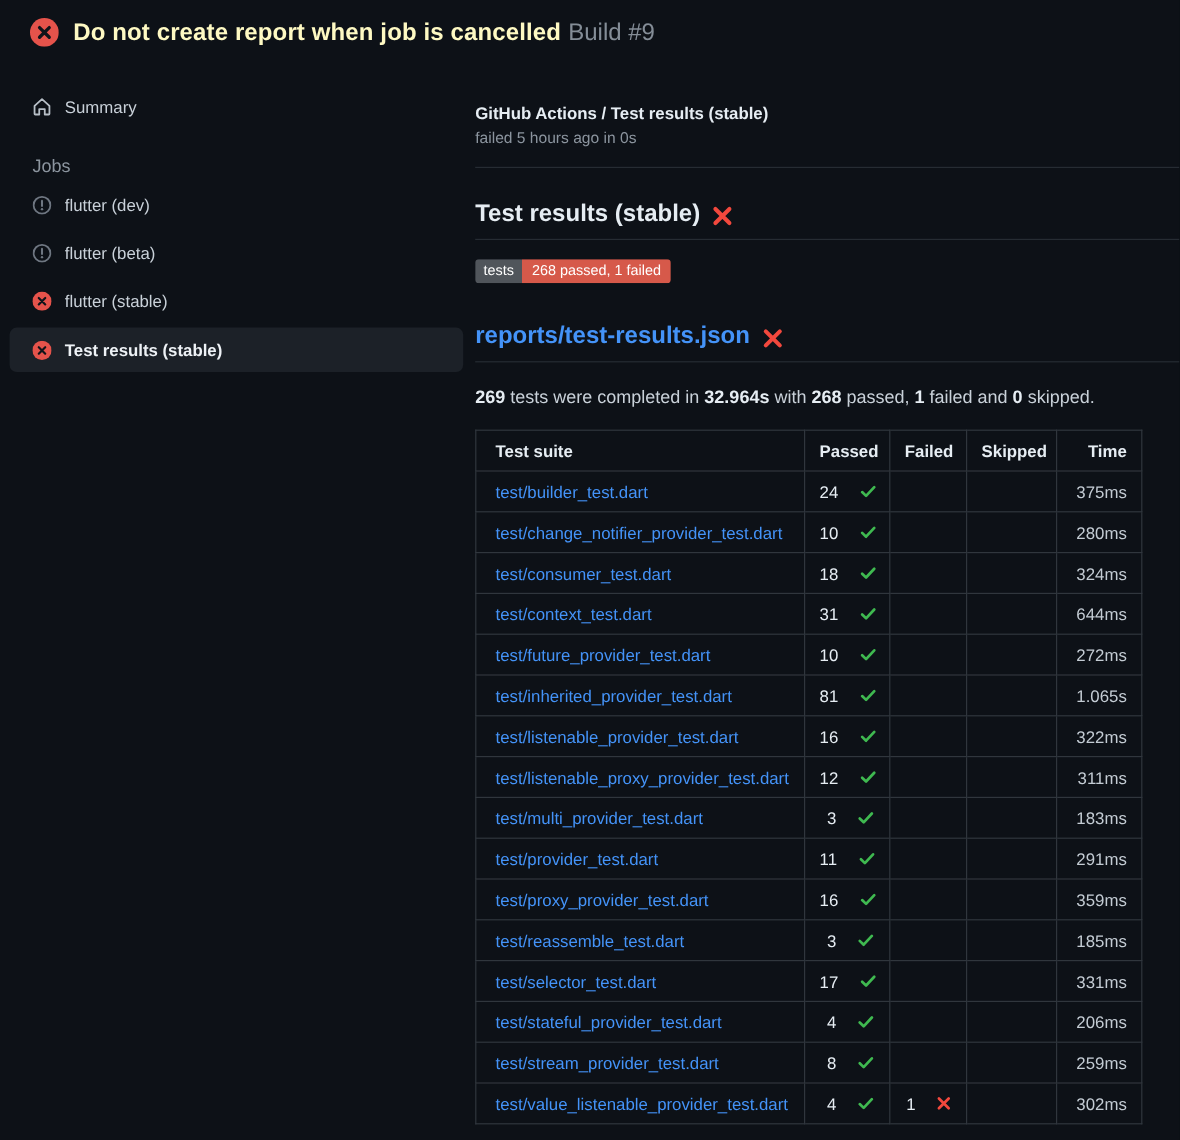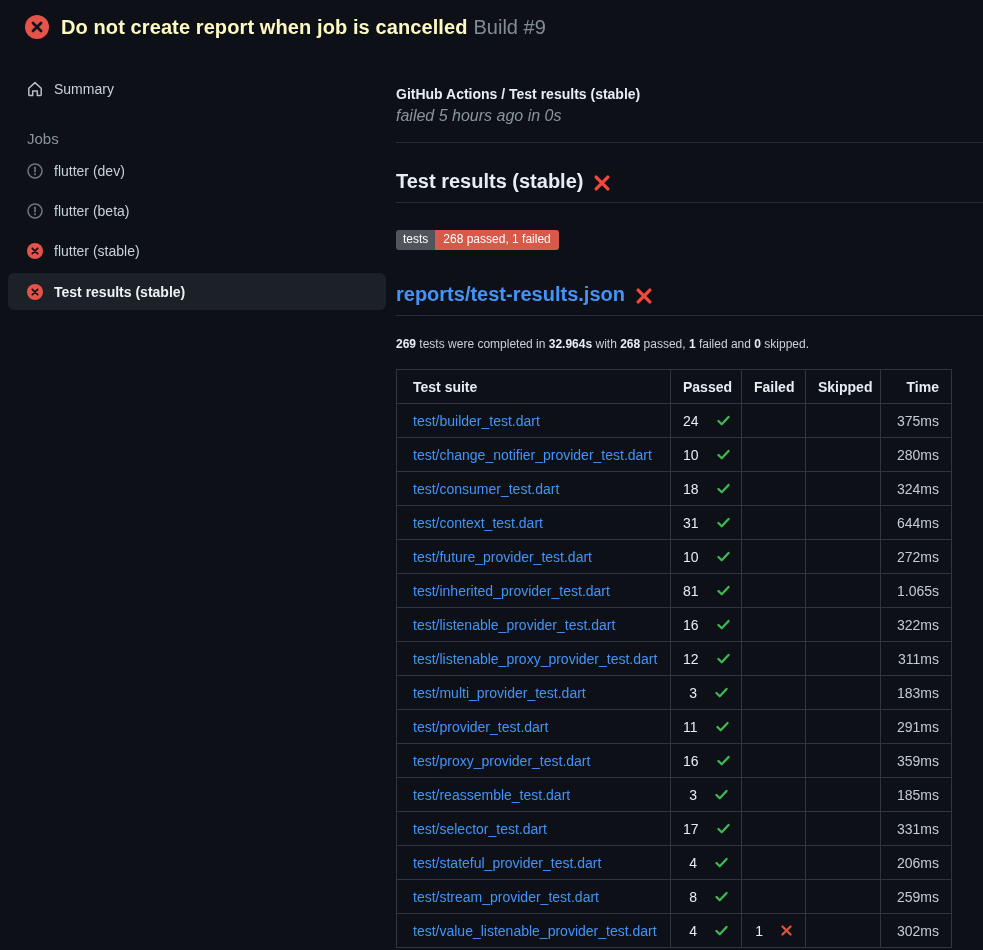--- a/index.html
+++ b/index.html
@@ -65,44 +65,44 @@
     color: #8b949e;
     padding: 0 0 4px 19px;
     margin-top: 22px;
   }
   .jobs-list .side-item { height: 40px; }
   .jobs-list .side-item.selected { height: 37px; margin-top: 2px; }
 
   
   .check-header { padding-bottom: 17px; border-bottom: 1px solid #262c33; }
   .check-title { font-size: 14px; font-weight: 700; color: #e6edf3; }
-  .check-meta { font-size: 16px; color: #8b949e; margin-top: 5px; font-style: italic; }
+  .check-meta { font-size: 13px; color: #8b949e; margin-top: 5px; }
 
   
   .h2 {
     display: flex;
     align-items: center;
     gap: 10px;
     font-size: 20px;
     font-weight: 700;
     color: #e6edf3;
     margin-top: 27px;
     padding-bottom: 9px;
     border-bottom: 1px solid #262c33;
   }
   .h2 .x-mark { width: 18px; height: 18px; display: inline-flex; margin-top: 2px; }
   .h2.report-title { color: #4493f8; margin-top: 33px; }
 
   
-  .badge { display: inline-flex; margin-top: 27px; font-size: 12px; line-height: 19px; border-radius: 3px; overflow: hidden; }
+  .badge { display: inline-flex; margin-top: 16px; font-size: 12px; line-height: 19px; border-radius: 3px; overflow: hidden; }
   .badge .badge-label { background: #50555b; color: #ffffff; padding: 0 7px 1px 7px; }
   .badge .badge-value { background: #d6594a; color: #ffffff; padding: 0 8px 1px 8px; }
 
   
-  .summary-line { margin-top: 21px; font-size: 12px; color: #c9d1d9; }
+  .summary-line { margin-top: 21px; font-size: 15px; color: #c9d1d9; }
   .summary-line b { color: #e6edf3; font-weight: 700; }
 
   
   table.results {
     margin-top: 18px;
     border-collapse: collapse;
     width: 555px;
     font-size: 14px;
     table-layout: fixed;
   }

